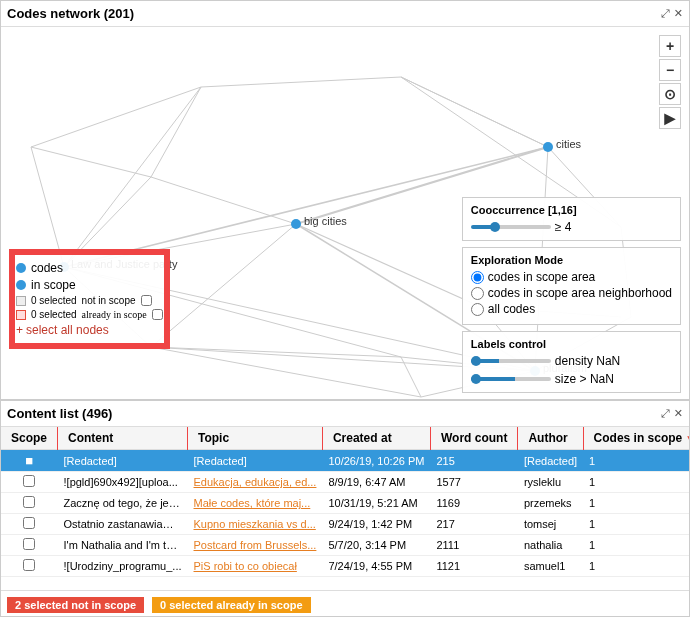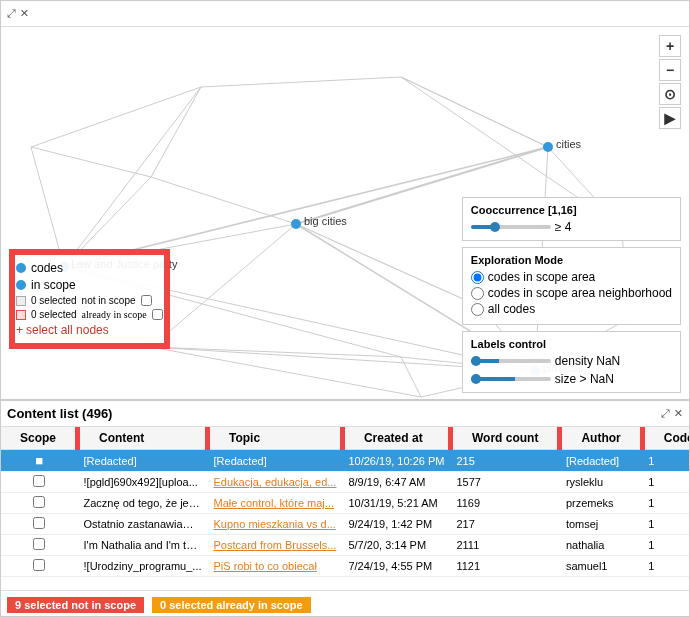--- a/index.html
+++ b/index.html
@@ -233,25 +233,25 @@
     }
     table {
       width: 100%;
       border-collapse: collapse;
     }
     thead tr {
       background: #f5f5f5;
       border-bottom: 1px solid #ddd;
     }
     thead th {
-      padding: 4px 19px;
+      padding: 4px 10px;
       text-align: left;
       font-size: 11px;
       font-weight: bold;
-      border-right: 5px solid #ef4444;
+      border-right: 1px solid #ef4444;
       white-space: nowrap;
     }
     tbody tr {
       border-bottom: 1px solid #eee;
     }
     tbody tr:nth-child(1) {
       background: #3498db;
       color: #fff;
     }
     tbody tr td {
@@ -312,20 +312,21 @@
       align-items: center;
       gap: 3px;
     }
   </style>
 </head>
 <body>
 
 <div class="network-panel">
 
   <div class="network-title-bar">
+    <span class="network-title">Codes network (201)</span>
     <div class="title-bar-icons">
       <span class="title-bar-icon">⤢</span>
       <span class="title-bar-icon">✕</span>
     </div>
   </div>
 
   <div class="network-canvas">
 
     <svg class="network-svg">
 
@@ -500,21 +501,21 @@
       <td>8/9/19, 6:47 AM</td>
       <td>1577</td>
       <td>rysleklu</td>
       <td>1</td>
     </tr>
           <tr>
       <td style="text-align:center;">
         <input type="checkbox" class="scope-check" style="">
       </td>
       <td style="max-width:130px;overflow:hidden;text-overflow:ellipsis;">Zacznę od tego, że jest...</td>
-      <td style="max-width:140px;overflow:hidden;text-overflow:ellipsis;" class="link-cell">Małe control, które maj...</td>
+      <td style="max-width:140px;overflow:hidden;text-overflow:ellipsis;" class="link-cell">Małe codes, które maj...</td>
       <td>10/31/19, 5:21 AM</td>
       <td>1169</td>
       <td>przemeks</td>
       <td>1</td>
     </tr>
           <tr>
       <td style="text-align:center;">
         <input type="checkbox" class="scope-check" style="">
       </td>
       <td style="max-width:130px;overflow:hidden;text-overflow:ellipsis;">Ostatnio zastanawiam ...</td>
@@ -544,16 +545,16 @@
       <td>7/24/19, 4:55 PM</td>
       <td>1121</td>
       <td>samuel1</td>
       <td>1</td>
     </tr>
         </tbody>
     </table>
   </div>
 
   <div class="status-bar">
-    <span class="status-badge status-badge-red">9 selected not in scope</span>
+    <span class="status-badge status-badge-red">2 selected not in scope</span>
     <span class="status-badge status-badge-orange">0 selected already in scope</span>
   </div>
 </div>
 
 </body></html>

